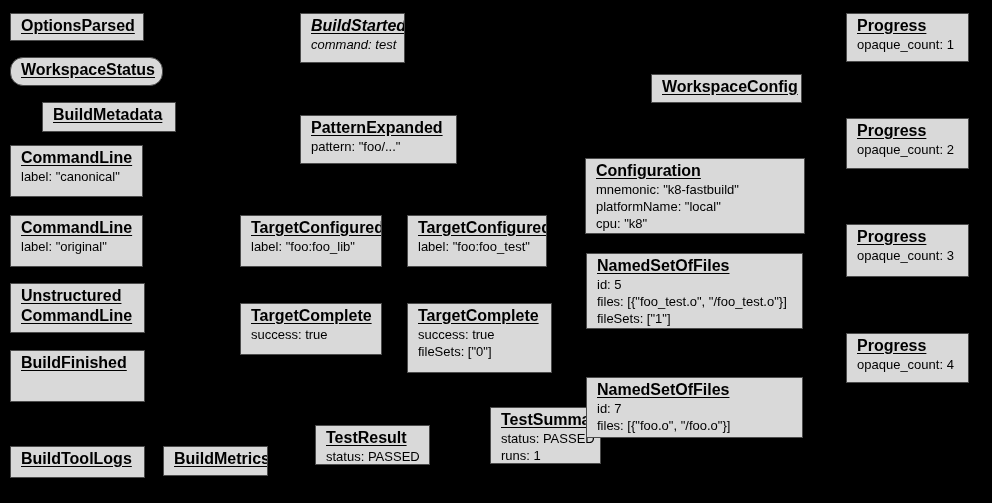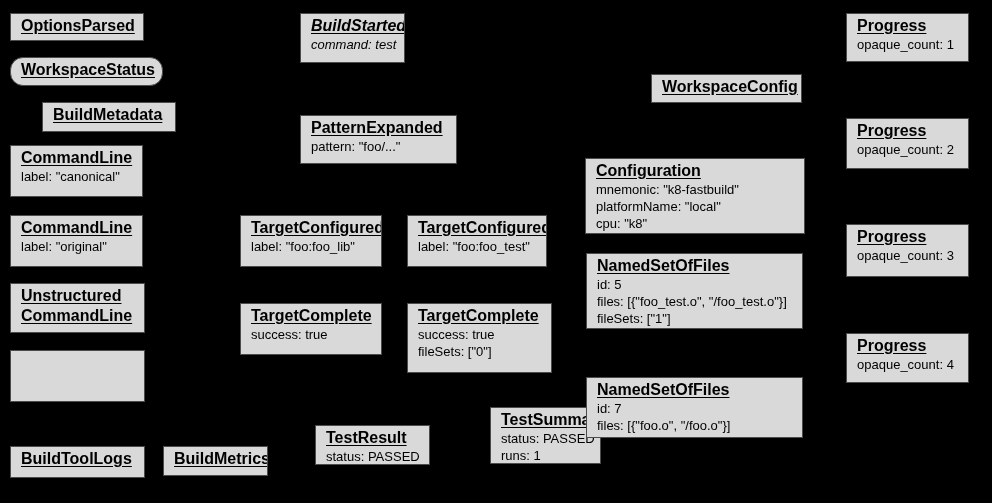--- a/index.html
+++ b/index.html
@@ -59,20 +59,21 @@
     </div>
     <div class="node" style="left: 10px; top: 215px; width: 133px; height: 52px;">
       <div class="node-title">CommandLine</div>
       <div class="node-line">label: "original"</div>
     </div>
     <div class="node" style="left: 10px; top: 283px; width: 135px; height: 50px;">
       <div class="node-title">Unstructured
 CommandLine</div>
     </div>
     <div class="node" style="left: 10px; top: 350px; width: 135px; height: 52px;">
+      <div class="node-title">BuildFinished</div>
     </div>
     <div class="node" style="left: 10px; top: 446px; width: 135px; height: 32px;">
       <div class="node-title">BuildToolLogs</div>
     </div>
     <div class="node" style="left: 163px; top: 446px; width: 105px; height: 30px;">
       <div class="node-title">BuildMetrics</div>
     </div>
     <div class="node" style="left: 300px; top: 13px; width: 105px; height: 50px; font-style: italic;">
       <div class="node-title">BuildStarted</div>
       <div class="node-line">command: test</div>

